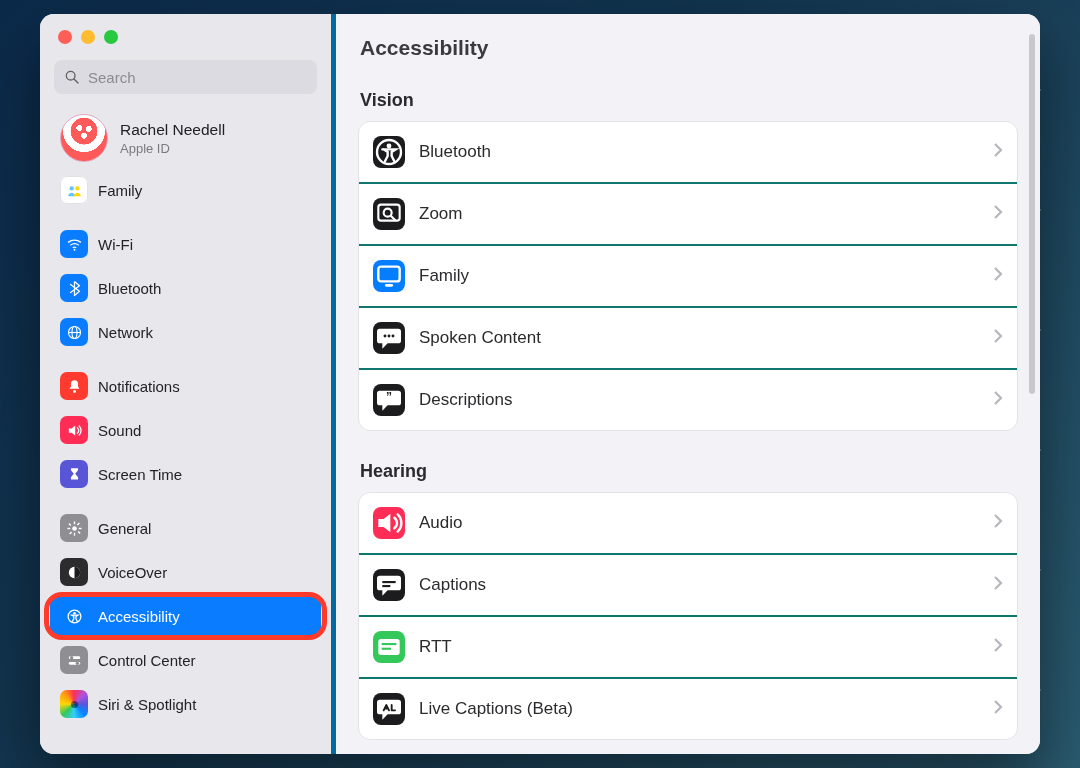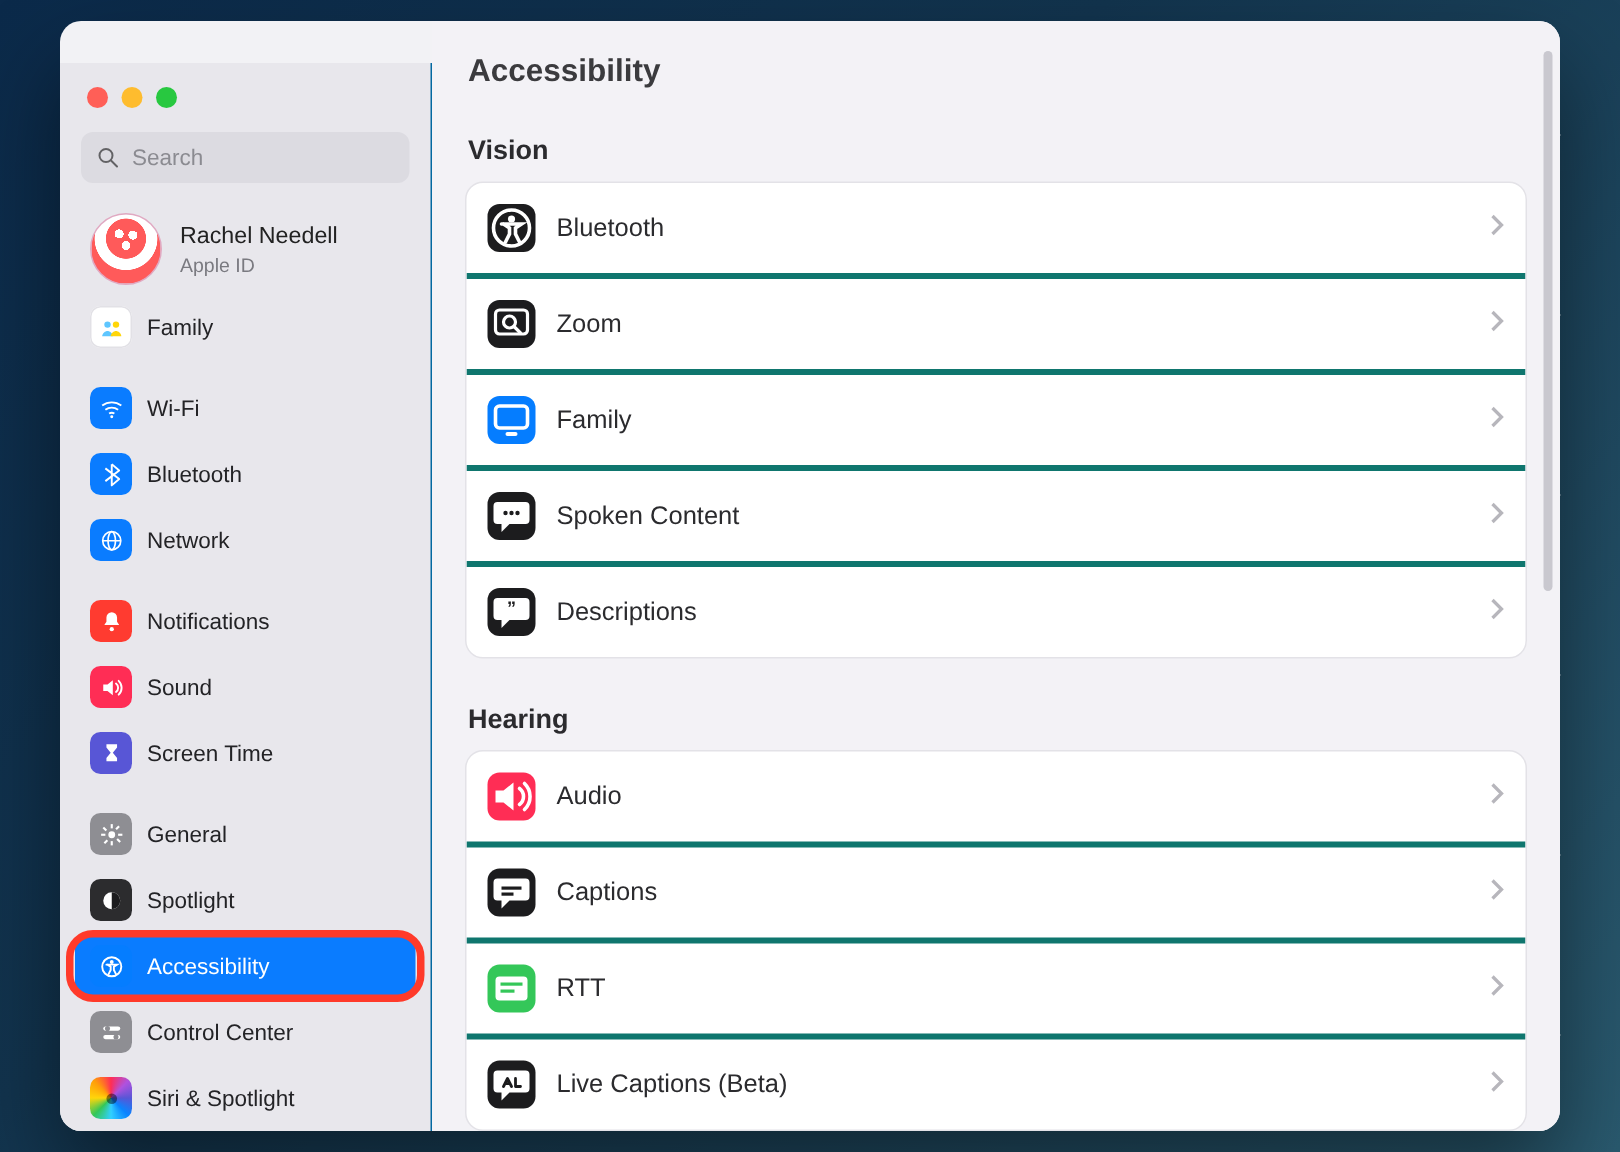--- a/index.html
+++ b/index.html
@@ -32,27 +32,26 @@
     background: #f2f2f5;
     border-radius: 14px;
     display: flex;
     box-shadow: 0 30px 60px rgba(0,0,0,.45);
     overflow: hidden;
     position: relative;
   }
 
   
   .sidebar {
-    width: 248px;
+    width: 296px;
     background: #e8e7ec;
-    border-right: 1px solid #0369a1;
+    border-right: 5px solid #0369a1;
     display: flex;
     flex-direction: column;
     position: relative;
-    margin-top: 28px;
   }
   .traffic {
     display: flex; gap: 9px; padding: 16px 0 10px 18px;
   }
   .traffic span {
     width: 14px; height: 14px; border-radius: 50%;
     display: inline-block;
   }
   .traffic .r { background:#ff5f57; }
   .traffic .y { background:#febc2e; }
@@ -151,21 +150,21 @@
     background:#ffffff;
     border:1px solid #e3e2e7;
     border-radius: 12px;
     overflow:hidden;
   }
   .row {
     display:flex; align-items:center;
     padding: 14px 14px;
     gap: 14px;
   }
-  .row + .row { border-top: 4px solid #0f766e; }
+  .row + .row { border-top: 2px solid #0f766e; }
   .row-ico {
     width: 32px; height: 32px; border-radius: 8px;
     display:flex; align-items:center; justify-content:center;
     flex:none; color:#fff;
   }
   .row-ico svg, .sb-ico svg { fill: currentColor; }
   .row-ico.outline svg, .sb-ico.outline svg { fill:none; stroke:currentColor; stroke-width:1.8; }
   .row-label { font-size: 17px; color:#2b2b2e; flex:1; }
   .chev { color:#b7b6bc; }
   .chev svg { width:10px; height:16px; fill:none; stroke:currentColor; stroke-width:2.2; }
@@ -317,21 +316,21 @@
         </span>
         <span>General</span>
       </div>
       <div class="sb-item">
         <span class="sb-ico c-dark">
           <svg viewBox="0 0 24 24">
               <circle cx="12" cy="12" r="8" fill="#fff"></circle>
               <path d="M12 4a8 8 0 0 1 0 16z" fill="#1c1c1e"></path>
             </svg>
         </span>
-        <span>Spotlight</span>
+        <span>VoiceOver</span>
       </div>
       <div class="sb-item selected">
         <span class="highlight-ring"></span>
         <span class="sb-ico c-dblue">
           <svg viewBox="0 0 24 24">
               <circle cx="12" cy="12" r="9" fill="none" stroke="#fff" stroke-width="1.8"></circle>
               <circle cx="12" cy="7.5" r="1.8" fill="#fff"></circle>
               <path d="M7 10h10l-3 2v3l2 4m-8-9 3 2v3l-2 4" fill="none" stroke="#fff" stroke-width="1.8" stroke-linecap="round"></path>
             </svg>
         </span>

